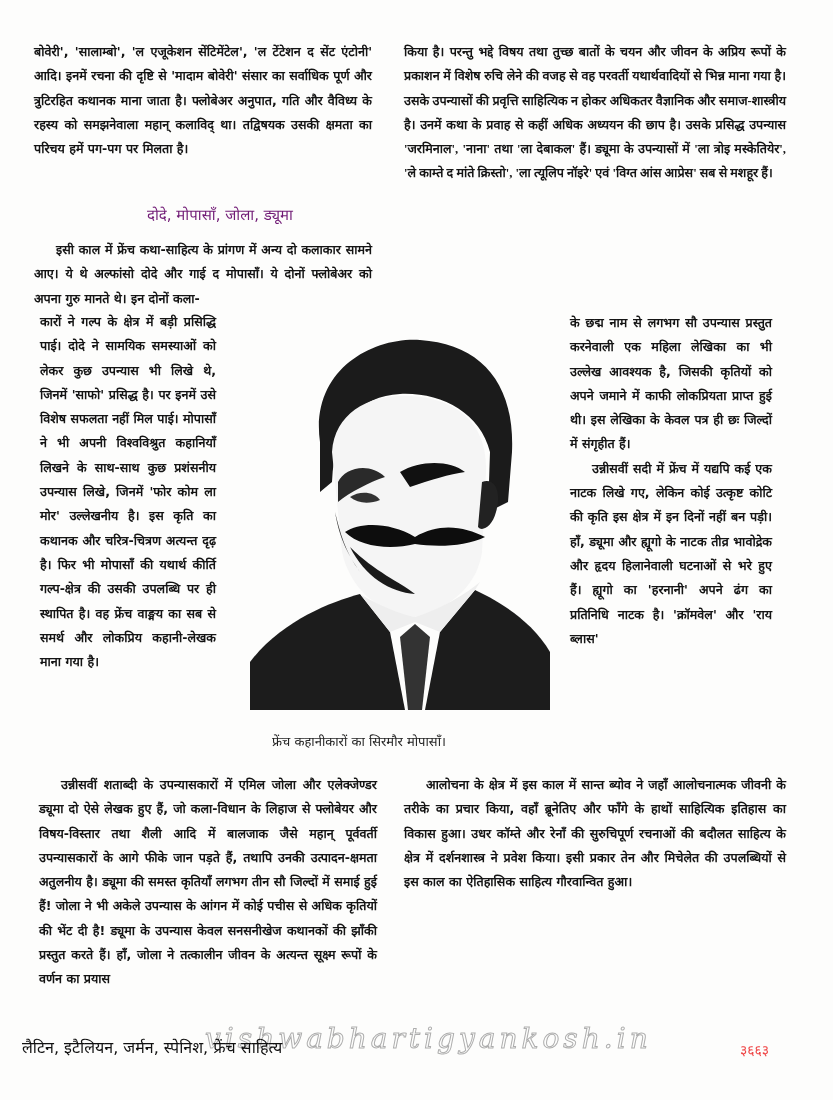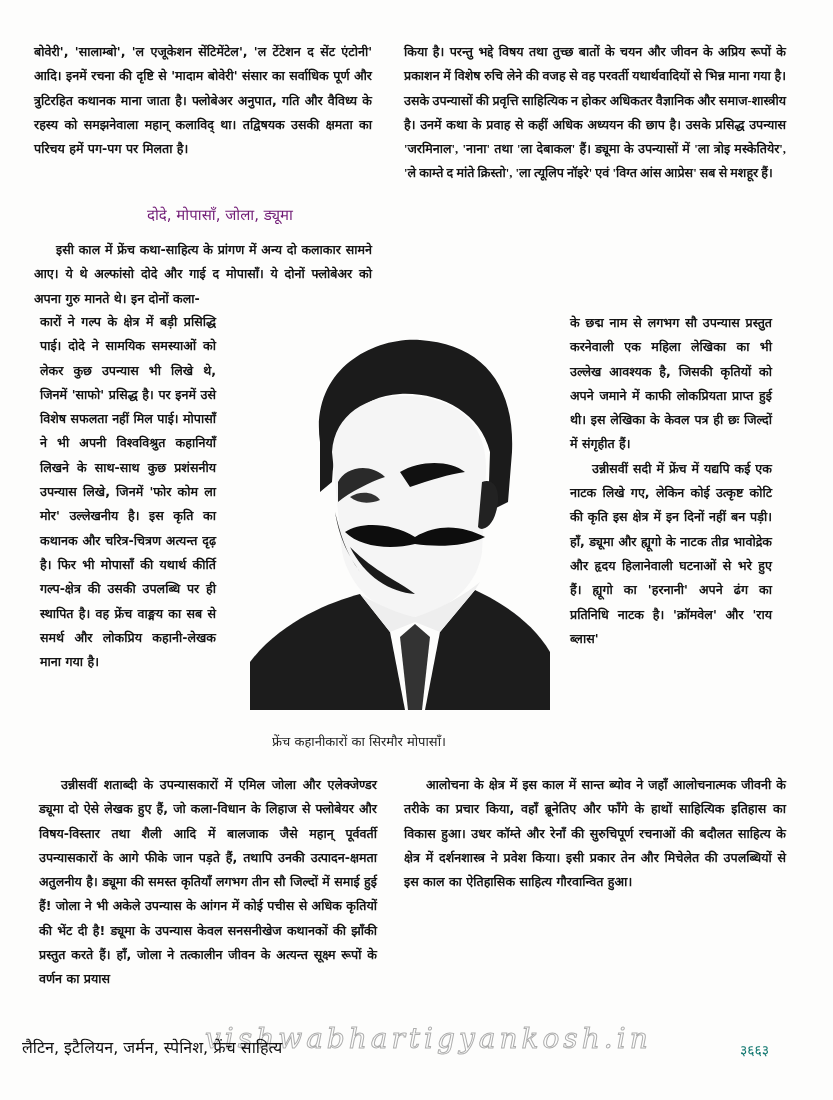--- a/index.html
+++ b/index.html
@@ -6,21 +6,21 @@
   body { width:833px; height:1100px; position:relative; overflow:hidden;
          font-family:"DejaVu Sans", sans-serif; color:#111; }
   .page { position:absolute; left:0; top:0; width:833px; height:1100px; background:#fdfdfc; }
   .blk { position:absolute; font-size:12.6px; line-height:24.3px; text-align:justify; font-weight:bold; color:#141414; }
   .blk p { margin:0; }
   .ind { text-indent:22px; }
   .heading { position:absolute; left:60px; top:204px; width:320px; text-align:center;
              font-size:15px; font-weight:normal; color:#701a75; }
   .caption { position:absolute; left:272px; top:732px; width:260px; font-size:13px; color:#222; font-weight:normal; }
   .footer-left { position:absolute; left:22px; top:1036px; font-size:16px; font-weight:normal; color:#111; }
-  .pagenum { position:absolute; left:740px; top:1040px; font-size:14px; color:#0f766e; }
+  .pagenum { position:absolute; left:740px; top:1040px; font-size:14px; color:#ef4444; }
   .watermark { position:absolute; left:205px; top:1022px; font-size:28px; font-style:italic;
                letter-spacing:4px; color:transparent; -webkit-text-stroke:1px #9a9a9a;
                font-family:"DejaVu Serif", serif; opacity:0.8; }
   .portrait { position:absolute; left:250px; top:332px; width:300px; height:378px; }
 </style>
 </head>
 <body>
 
 <div class="page">
 

